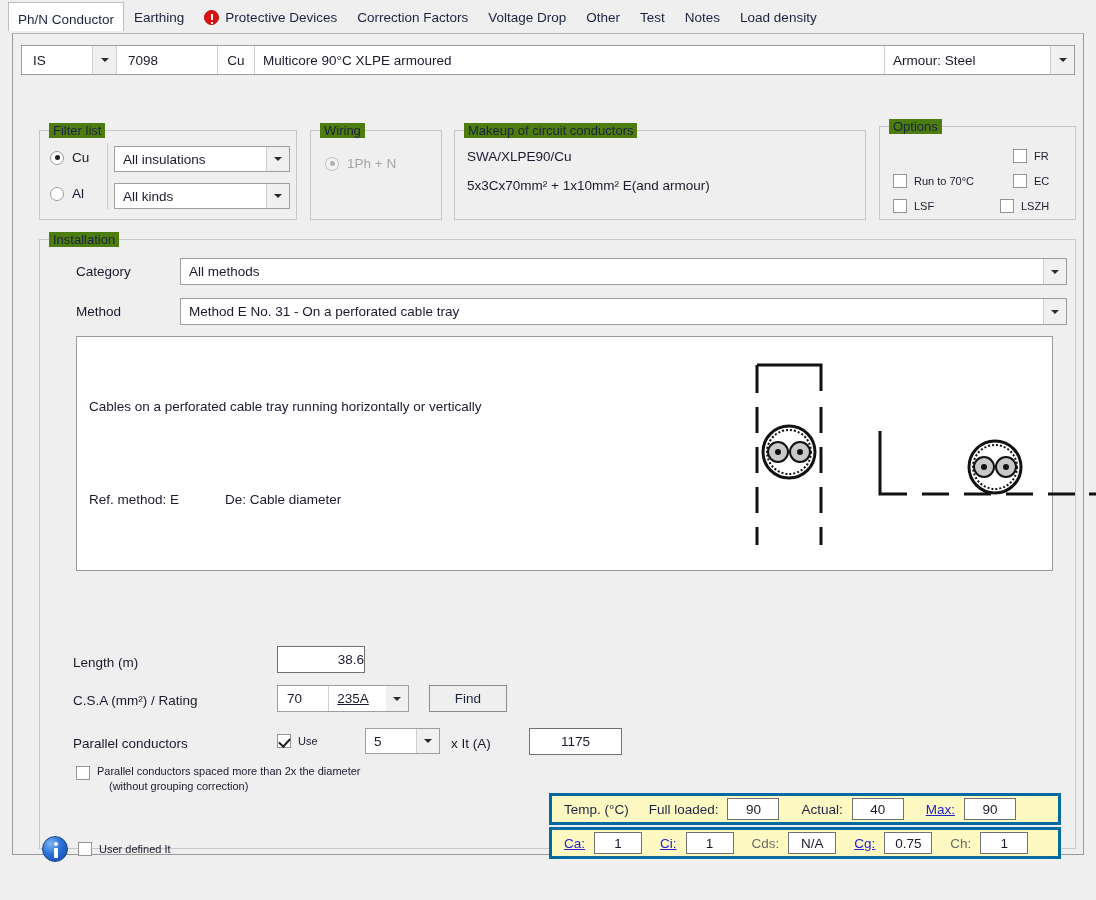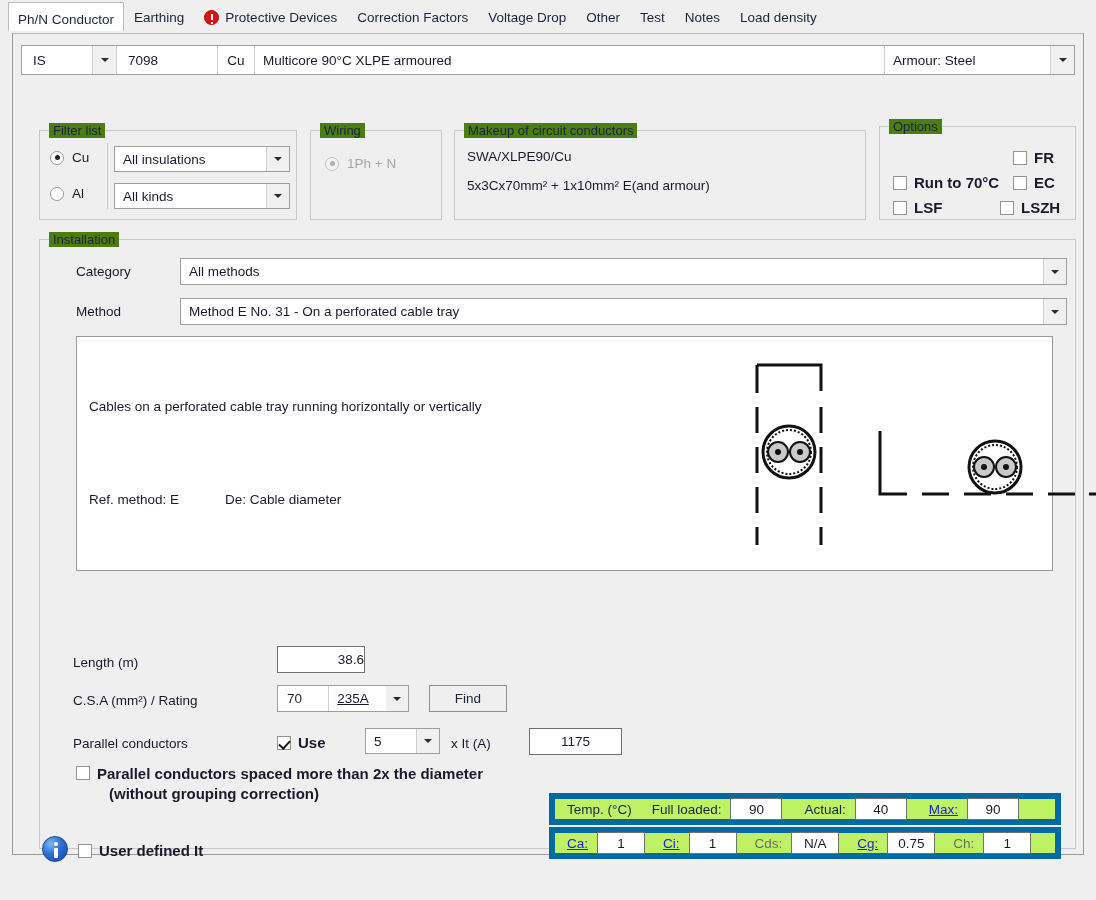--- a/index.html
+++ b/index.html
@@ -148,21 +148,21 @@
   .cb-row { position: absolute; display: flex; align-items: center; gap: 7px; }
   .cbx {
     width: 14px; height: 14px; background: #fff;
     border: 1px solid #949494; flex: 0 0 auto; position: relative;
   }
   .cbx.checked::after {
     content: ""; position: absolute; left: 3px; top: 1px;
     width: 5px; height: 9px; border: solid #1a1a1a;
     border-width: 0 2px 2px 0; transform: rotate(42deg);
   }
-  .cb-lbl { font-size: 15px; white-space: nowrap; font-weight: bold; }
+  .cb-lbl { font-size: 11px; white-space: nowrap; }
 
   .makeup-line { position: absolute; font-size: 13.5px; left: 12px; }
 
   
   .ins-lbl { position: absolute; font-size: 13.5px; }
 
   
   .illus {
     position: absolute; left: 36px; top: 96px;
     width: 977px; height: 235px;
@@ -202,22 +202,22 @@
     content: ""; position: absolute; left: 11px; top: 5px;
     width: 4px; height: 4px; border-radius: 50%; background: #fff;
   }
   .info-icon::after {
     content: ""; position: absolute; left: 11px; top: 11px;
     width: 4px; height: 10px; background: #fff; border-radius: 1px;
   }
 
   
   .tpanel {
-    position: absolute; background: #bef264;
-    border: 6px solid #0369a1;
+    position: absolute; background: #fef9c3;
+    border: 3px solid #0369a1;
     display: flex; align-items: center;
   }
   .tlbl { font-size: 13.5px; color: #1c2340; white-space: nowrap; }
   .tlbl.grey { color: #6b6b6b; }
   .tlink {
     font-size: 13.5px; color: #2222cc; text-decoration: underline;
     white-space: nowrap; cursor: pointer;
   }
   .tfld {
     background: #fff; border: 1px solid #707070;

